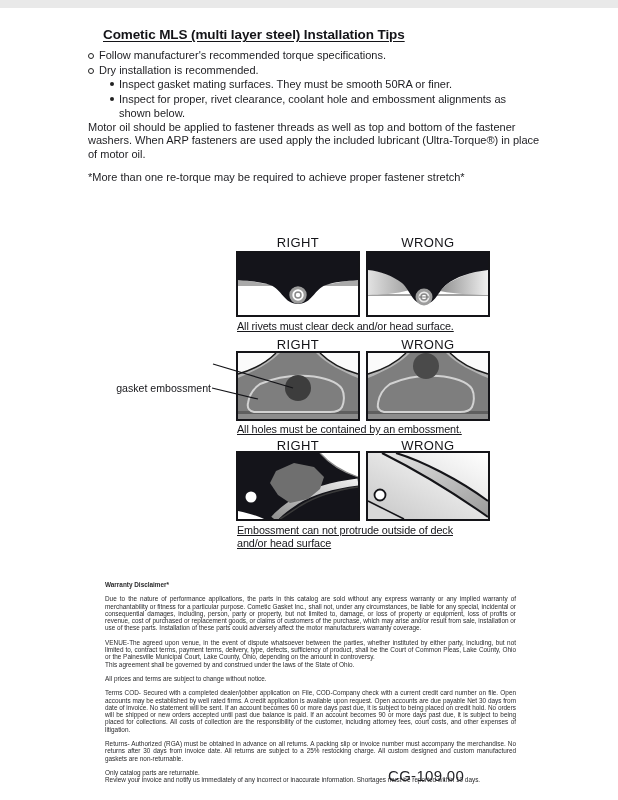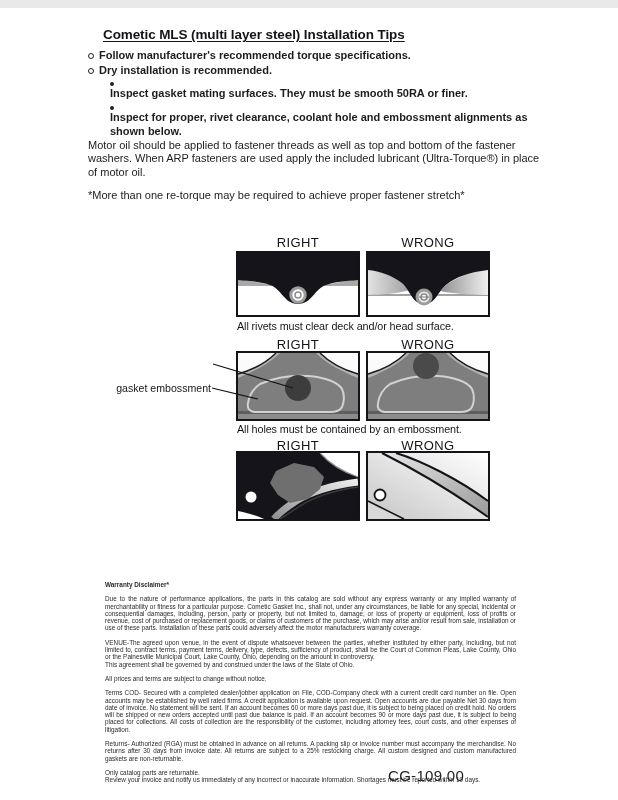--- a/index.html
+++ b/index.html
@@ -7,33 +7,33 @@
     position:relative;width:618px;height:800px;background:#ffffff;
     font-family:"Liberation Sans","DejaVu Sans",sans-serif;color:#1b1b1f;
     margin:8px auto;overflow:hidden;
   }
   
   .top-section{position:absolute;left:88px;top:19px;width:452px;}
   .doc-title{
     margin:0 0 6px 15px;font-size:13.5px;font-weight:bold;
     text-decoration:underline;text-underline-offset:2px;letter-spacing:-0.1px;color:#141418;
   }
-  .bullet-row{display:flex;align-items:flex-start;font-size:11px;line-height:14.5px;color:#1d1d21;font-weight:bold;}
+  .bullet-row{display:flex;align-items:flex-start;font-size:11px;line-height:14.5px;color:#1d1d21;}
   .mk{flex:0 0 auto;margin:5px 5px 0 0;}
   .mk-o{width:4px;height:4px;border:1px solid #222;border-radius:50%;}
   .mk-f{width:4px;height:4px;background:#222;border-radius:50%;}
-  .sub{margin-left:22px;flex-direction:column;}
+  .sub{margin-left:22px;}
   .diesel-heading{margin:10px 0 4px 0;font-size:12.5px;font-weight:bold;color:#141418;}
   .body-para{margin:0 0 9px 0;font-size:11px;line-height:13.8px;color:#1d1d21;}
   .note-line{margin:4px 0 0 0;font-size:11px;color:#1d1d21;}
   
   .dg-label{position:absolute;width:124px;text-align:center;font-size:13px;letter-spacing:0.4px;color:#141418;}
   .panel{position:absolute;width:124px;}
   .panel svg{display:block;}
-  .dg-caption{position:absolute;font-size:10.8px;line-height:13px;letter-spacing:-0.1px;color:#17171b;}
+  .dg-caption{position:absolute;font-size:10.8px;line-height:13px;letter-spacing:-0.1px;color:#17171b;text-decoration:underline;}
   .anno{position:absolute;font-size:10.6px;line-height:12px;text-align:right;color:#17171b;}
   .leader{position:absolute;}
   
   .legal{position:absolute;left:105px;top:573px;width:411px;font-size:6.4px;line-height:7.3px;color:#2a2a2c;}
   .legal .lg-head{font-weight:bold;margin:0 0 7px 0;}
   .legal p{margin:0 0 7px 0;}
   .legal p.just{text-align:justify;}
   .legal p.tight{margin:0;}
   .doc-code{position:absolute;left:388px;top:759px;font-size:15px;letter-spacing:0.3px;color:#222226;}
 </style>
@@ -184,20 +184,24 @@
       <rect x="2" y="2" width="120" height="66" fill="url(#bgW)"></rect>
       <path d="M16,2 C48,18 88,42 122,66 L122,50 C92,28 56,10 30,2 Z" fill="url(#bandW)"></path>
       <path d="M30,2 C56,10 92,28 122,50" stroke="#141418" stroke-width="2" fill="none"></path>
       <path d="M16,2 C48,18 88,42 122,66" stroke="#141418" stroke-width="2" fill="none"></path>
       <path d="M2,50 C14,56 28,63 38,68 L2,68 Z" fill="#d8d8d8"></path>
       <path d="M2,50 C14,56 28,63 38,68" stroke="#141418" stroke-width="1.5" fill="none"></path>
       <circle cx="14" cy="44" r="5.5" fill="#ffffff" stroke="#141418" stroke-width="1.8"></circle>
       <rect x="1" y="1" width="122" height="68" fill="none" stroke="#141418" stroke-width="2"></rect>
     </svg>
   </div>
+  <div class="dg-caption" style="left:237px;top:516px;">
+    <div>Embossment can not protrude outside of deck</div>
+    <div>and/or head surface</div>
+  </div>
 
   <div class="legal">
     <div class="lg-head">Warranty Disclaimer*</div>
     <p class="just">Due to the nature of performance applications, the parts in this catalog are sold without any express warranty or any implied warranty of merchantability or fitness for a particular purpose.  Cometic Gasket Inc., shall not, under any circumstances, be liable for any special, incidental or consequential damages, including, person, party or property, but not limited to, damage, or loss of property or equipment, loss of profits or revenue, cost of purchased or replacement goods, or claims of customers of the purchase, which may arise and/or result from sale, installation or use of these parts.  Installation of these parts could adversely affect the motor manufacturers warranty coverage.</p>
     <p class="just tight">VENUE-The agreed upon venue, in the event of dispute whatsoever between the parties, whether instituted by either party, including, but not limited to, contract terms, payment terms, delivery, type, defects, sufficiency of product, shall be the Court of Common Pleas, Lake County, Ohio or the Painesville Municipal Court, Lake County, Ohio, depending on the amount in controversy.</p>
     <p>This agreement shall be governed by and construed under the laws of the State of Ohio.</p>
     <p>All prices and terms are subject to change without notice.</p>
     <p class="just">Terms COD- Secured with a completed dealer/jobber application on File, COD-Company check with a current credit card number on file.  Open accounts may be established by well rated firms.  A credit application is available upon request.  Open accounts are due payable Net 30 days from date of invoice.  No statement will be sent.  If an account becomes 60 or more days past due, it is subject to being placed on credit hold.  No orders will be shipped or new orders accepted until past due balance is paid.  If an account becomes 90 or more days past due, it is subject to being placed for collections.  All costs of collection are the responsibility of the customer, including attorney fees, court costs, and other expenses of litigation.</p>
     <p class="just">Returns- Authorized (RGA) must be obtained in advance on all returns.  A packing slip or invoice number must accompany the merchandise.  No returns after 30 days from invoice date.  All returns are subject to a 25% restocking charge.  All custom designed and custom manufactured gaskets are non-returnable.</p>
     <p class="tight">Only catalog parts are returnable.</p>

